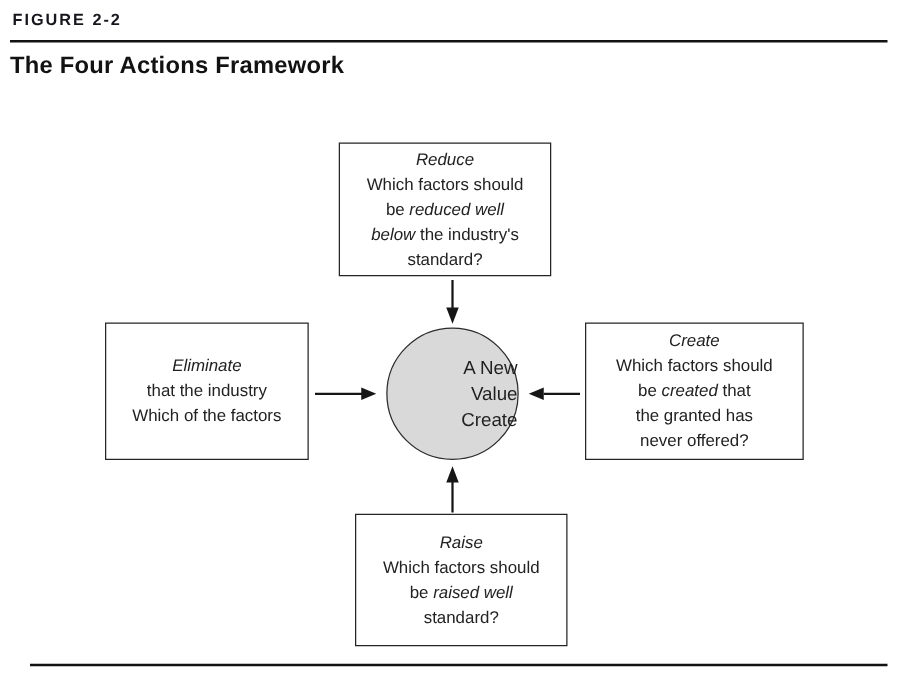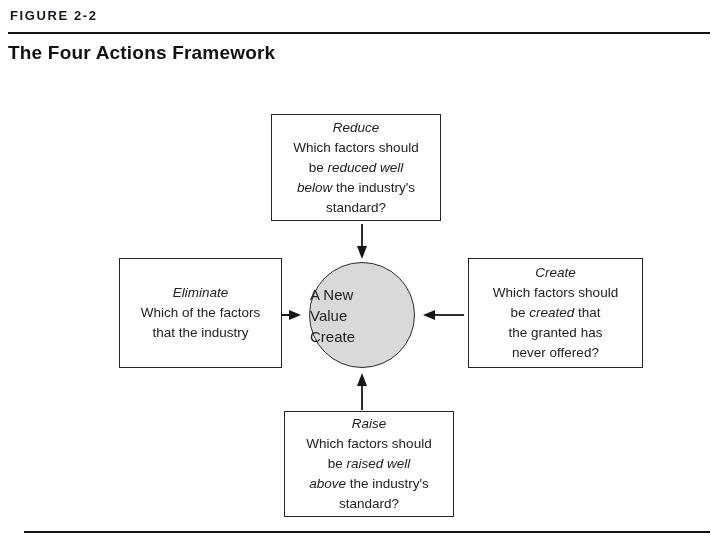--- a/index.html
+++ b/index.html
@@ -21,28 +21,28 @@
   }
   .fbox {
     position:absolute; box-sizing:border-box;
     border:1.6px solid #242424; background:#ffffff;
     display:flex; flex-direction:column; justify-content:center;
     text-align:center; font-size:13.5px; line-height:20px; color:#222;
   }
   .fbox .box-title { font-style:italic; }
   .it { font-style:italic; }
   #box-reduce    { left:271px; top:114px; width:170px; height:107px; }
-  #box-eliminate { left:84px;  top:258px; width:163px; height:110px;margin-left:35px; }
+  #box-eliminate { left:84px;  top:258px; width:163px; height:110px; }
   #box-create    { left:468px; top:258px; width:175px; height:110px; }
   #box-raise     { left:284px; top:411px; width:170px; height:106px; }
   .circle {
     position:absolute; left:309px; top:262px; width:106px; height:106px;
     box-sizing:border-box; border-radius:50%;
     background:#d9d9d9; border:1.6px solid #2b2b2b;
-    display:flex; flex-direction:column; align-items:flex-start; justify-content:center;
+    display:flex; flex-direction:column; align-items:flex-end; justify-content:center;
     font-size:15px; line-height:21px; color:#1f1f1f; text-align:center;
   }
   svg.arrows { position:absolute; left:0; top:0; pointer-events:none; }
   .bottom-rule {
     position:absolute; left:24px; top:531px; width:686px; height:2px; background:#121212;
   }
 </style>
 </head>
 <body>
 
@@ -74,40 +74,39 @@
   <div class="fbox" id="box-reduce">
     <div class="box-title">Reduce</div>
     <div><span>Which factors should</span></div>
     <div><span>be </span><span class="it">reduced well</span></div>
     <div><span class="it">below</span><span> the industry's</span></div>
     <div><span>standard?</span></div>
   </div>
 
   <div class="fbox" id="box-eliminate">
     <div class="box-title">Eliminate</div>
+    <div><span>that the industry</span></div>
     <div><span>Which of the factors</span></div>
-    <div><span>that the industry</span></div>
   </div>
 
   <div class="circle">
     <span>A New</span>
     <span>Value</span>
     <span>Create</span>
   </div>
 
   <div class="fbox" id="box-create">
     <div class="box-title">Create</div>
     <div><span>Which factors should</span></div>
     <div><span>be </span><span class="it">created</span><span> that</span></div>
     <div><span>the granted has</span></div>
     <div><span>never offered?</span></div>
   </div>
 
   <div class="fbox" id="box-raise">
     <div class="box-title">Raise</div>
     <div><span>Which factors should</span></div>
     <div><span>be </span><span class="it">raised well</span></div>
-    <div><span class="it">above</span><span> the industry's</span></div>
     <div><span>standard?</span></div>
   </div>
 
   <div class="bottom-rule"></div>
 </div>
 
 </body></html>

